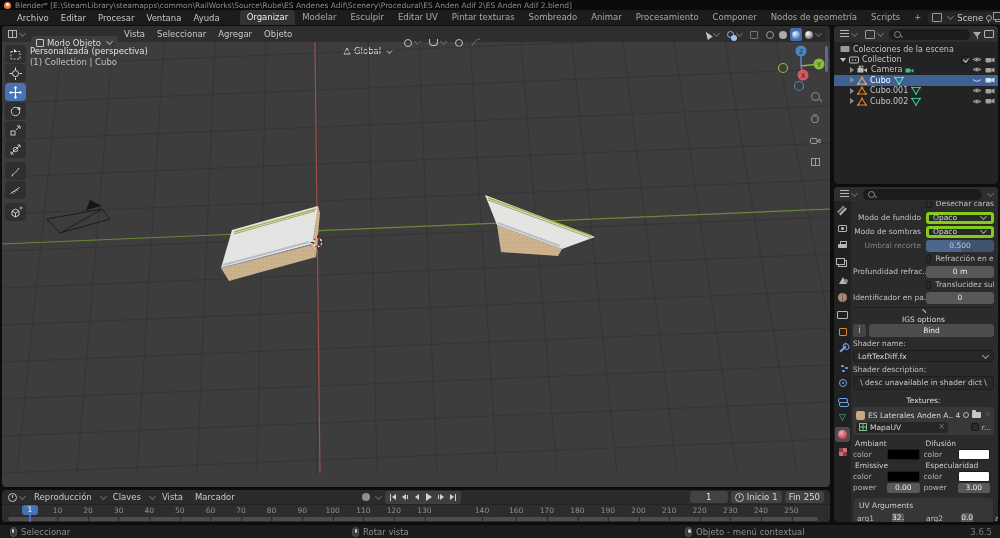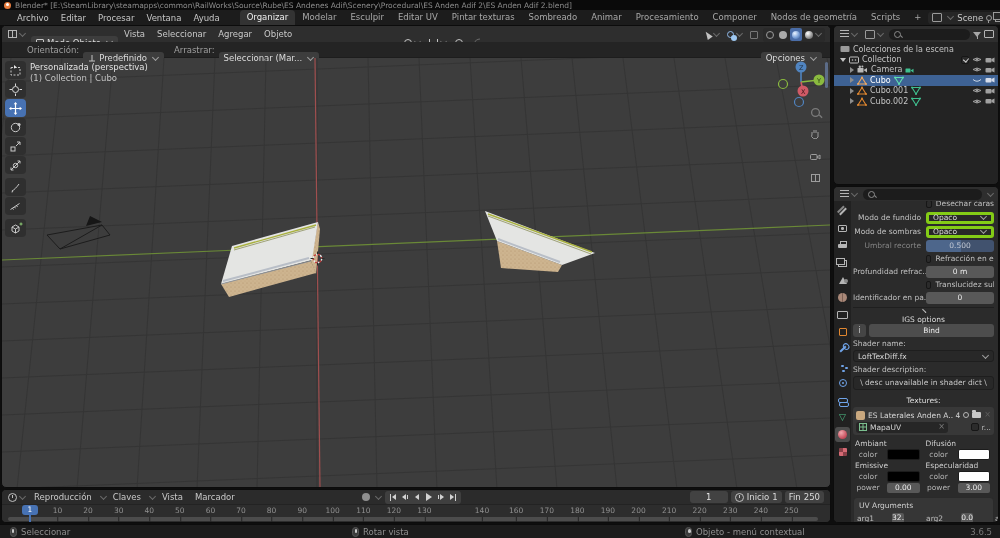--- a/index.html
+++ b/index.html
@@ -94,21 +94,21 @@
   .tex-panel{background:#383838;border-radius:3px;margin-top:2px;padding:2px 3px;}
   .tex-row{display:flex;align-items:center;height:12px;gap:3px;color:#d6d6d6;}
   .swatch-s{width:9px;height:9px;background:#c9a87f;border-radius:2px;flex:0 0 auto;}
   .uvfield{background:#262626;border-radius:3px;height:11px;display:flex;align-items:center;padding:0 3px;gap:3px;flex:0 0 92px;box-sizing:border-box;}
   .folder{width:9px;height:6px;background:#c9c9c9;border-radius:1px;position:relative;display:inline-block;}
   .folder::before{content:"";position:absolute;left:0;top:-2px;width:4px;height:2px;background:#c9c9c9;border-radius:1px 1px 0 0;}
   .ring{width:6px;height:6px;border:1.1px solid #b5b5b5;border-radius:50%;display:inline-block;box-sizing:border-box;}
   .pcols{display:flex;margin-top:3px;}
   .pcol{flex:1;min-width:0;}
   .crow{display:flex;align-items:center;height:11px;}
-  .clabel{flex:0 0 30px;text-align:center;padding-right:4px;color:#b5b5b5;white-space:nowrap;}
+  .clabel{flex:0 0 30px;text-align:left;padding-right:4px;color:#b5b5b5;white-space:nowrap;}
   .cswatch{flex:1;height:9px;border-radius:2px;margin-right:4px;border:1px solid #1c1c1c;}
   .cfield{flex:1;background:#585858;border-radius:2px;height:10px;line-height:10px;text-align:center;color:#ececec;margin-right:4px;}
   .seclabel{color:#cfcfcf;height:11px;line-height:11px;padding-left:2px;white-space:nowrap;}
   .uvbox{background:#363636;border:1px solid #2a2a2a;border-radius:4px;margin-top:4px;padding:2px 3px 3px;}
   .uvrow{display:flex;align-items:center;gap:18px;margin-top:2px;}
   .uvrow .alabel{color:#bdbdbd;}
   .afield{width:22px;background:#585858;border-radius:2px;height:10px;line-height:10px;text-align:center;color:#ececec;}
   
   #timeline{left:1px;top:489px;width:830px;height:34px;background:#2b2b2b;border-radius:5px;overflow:hidden;border:1px solid #0c0c0c;box-sizing:border-box;}
   #tl-header{height:14px;display:flex;align-items:center;padding:0 4px;position:relative;background:#2b2b2b;}
@@ -284,39 +284,20 @@
               <span class="sp solid"></span>
             </div>
           <div class="icon-btn on">
               <span class="sp mat"></span>
             </div>
           <div class="icon-btn">
               <span class="sp rend"></span>
               <span class="chev dim"></span>
             </div>
         </div>
-      </div>
-    </div>
-    <div id="tool-row">
-      <span class="lbl">Orientación:</span>
-      <div class="hdr-btn">
-        <svg width="8" height="8">
-            <path d="M4 1 v6 M1 7 h6" stroke="#c3c3c3" fill="none"></path>
-          </svg>
-        <span>Predefinido</span>
-        <span class="chev"></span>
-      </div>
-      <span class="lbl" style="margin-left:10px">Arrastrar:</span>
-      <div class="hdr-btn">
-        <span>Seleccionar (Mar...</span>
-        <span class="chev"></span>
-      </div>
-      <div class="hdr-btn" style="position:absolute;right:8px">
-        <span>Opciones</span>
-        <span class="chev"></span>
       </div>
     </div>
 
     <div id="canvas">
       <svg id="vp-svg" width="828" height="431">
         <defs>
           <pattern id="sand" width="4" height="4" patternUnits="userSpaceOnUse">
             <rect width="4" height="4" fill="#cdb48f"></rect>
             <circle cx="1" cy="1" r="0.6" fill="#b3946c"></circle>
             <circle cx="3" cy="3" r="0.6" fill="#c2a67f"></circle>

